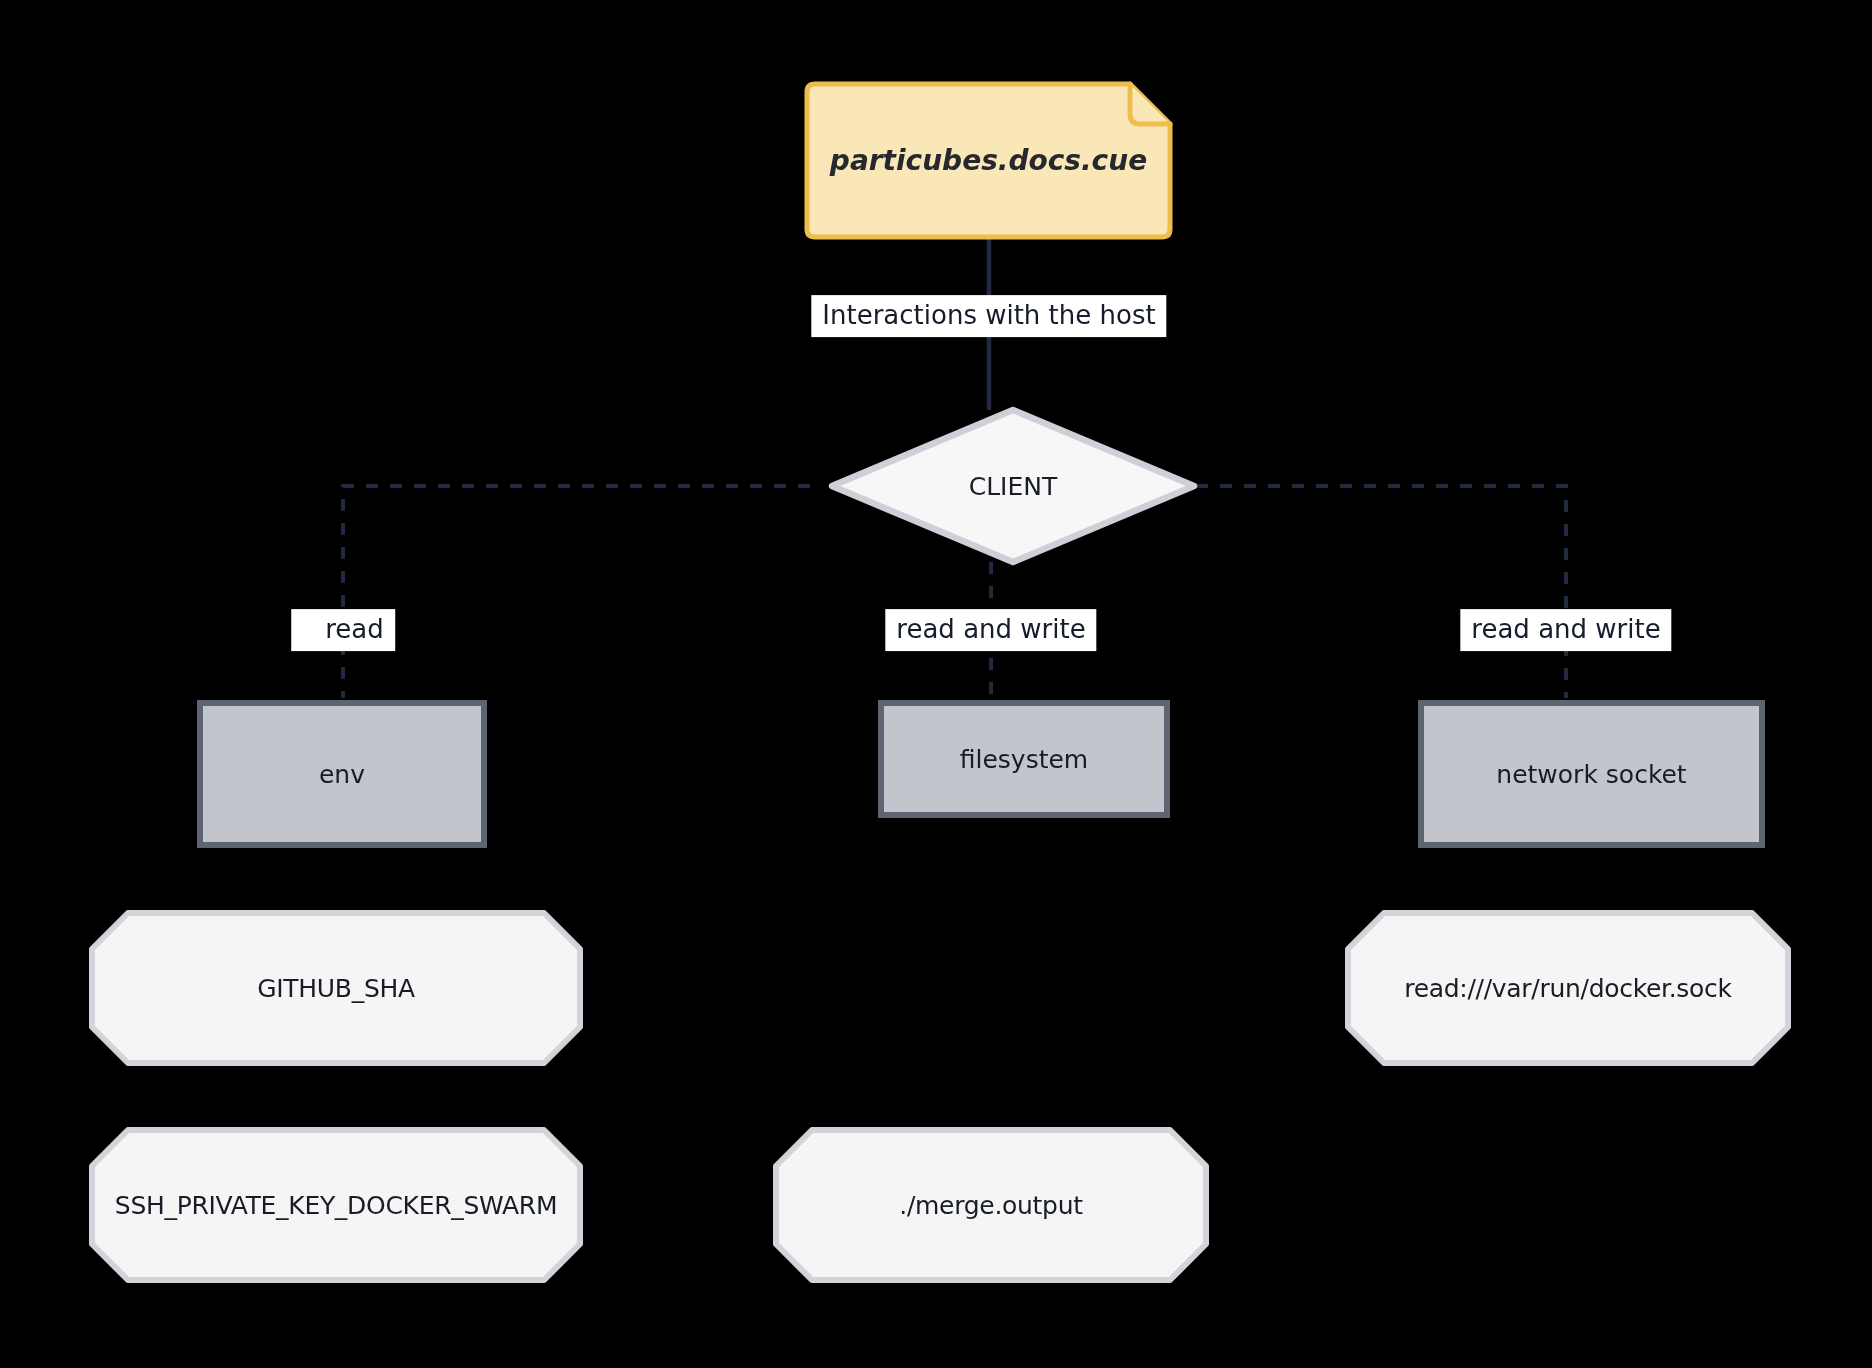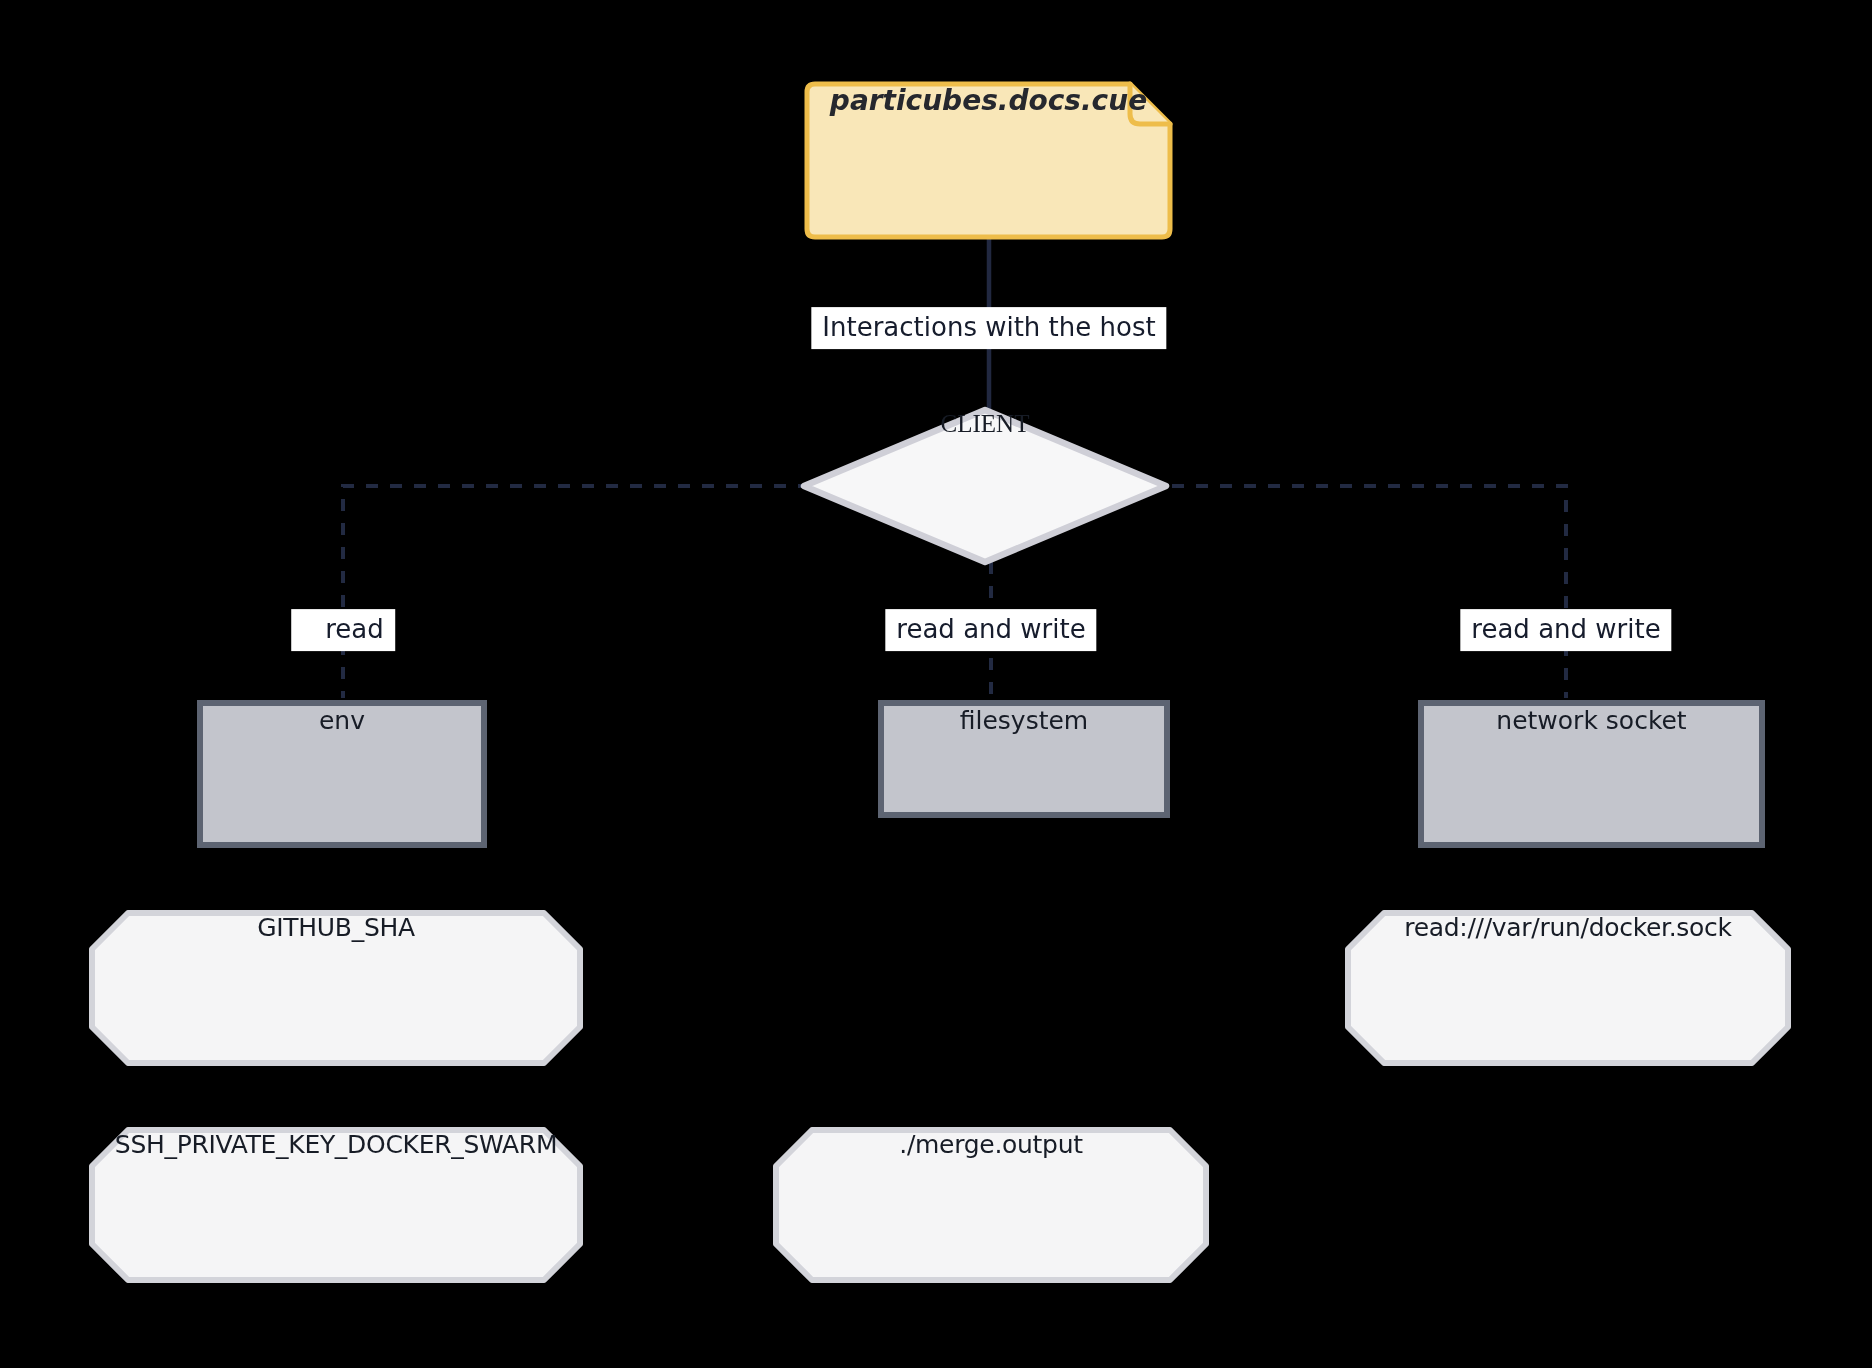--- a/index.html
+++ b/index.html
@@ -24,21 +24,21 @@
   }
   .edge-dashed {
     stroke: #222a42;
     stroke-width: 4;
     stroke-dasharray: 12 12;
     fill: none;
   }
   .node {
     position: absolute;
     display: flex;
-    align-items: flex-start;
+    align-items: center;
     justify-content: center;
   }
   .node > svg.shape {
     position: absolute;
     inset: 0;
     overflow: visible;
   }
   .node-label {
     position: relative;
     z-index: 2;
@@ -85,23 +85,23 @@
   </svg>
 
   <div class="node note-node" style="left:807px; top:84px; width:363px; height:153px;">
     <svg class="shape" viewBox="0 0 363 153" width="363" height="153">
       <path d="M8,0 H323 L363,40 V145 Q363,153 355,153 H8 Q0,153 0,145 V8 Q0,0 8,0 Z" fill="#f9e7b8" stroke="#eebd4a" stroke-width="5" stroke-linejoin="round"></path>
       <path d="M323,0 V30 Q323,40 333,40 H363" fill="#f9e7b8" stroke="#eebd4a" stroke-width="5" stroke-linejoin="round" stroke-linecap="round"></path>
     </svg>
     <span class="node-label">particubes.docs.cue</span>
   </div>
 
-  <div class="edge-label" style="left:989px; top:328px;text-align:center;">Interactions with the host</div>
+  <div class="edge-label" style="left:989px; top:316px;text-align:center;">Interactions with the host</div>
 
-  <div class="node" style="left:804px; top:410px; width:362px; height:152px;font-family:Liberation Serif, serif;">
+  <div class="node" style="left:832px; top:410px; width:362px; height:152px;">
     <svg class="shape" viewBox="0 0 362 152" width="362" height="152">
       <polygon points="181,0 362,76 181,152 0,76" fill="#f7f7f8" stroke="#cfcfd7" stroke-width="6.5" stroke-linejoin="round"></polygon>
     </svg>
     <span class="node-label">CLIENT</span>
   </div>
 
   <div class="edge-label" style="left:343px; top:630px;padding-left:34px;">read</div>
   <div class="edge-label" style="left:991px; top:630px;">read and write</div>
   <div class="edge-label" style="left:1566px; top:630px;">read and write</div>
 

